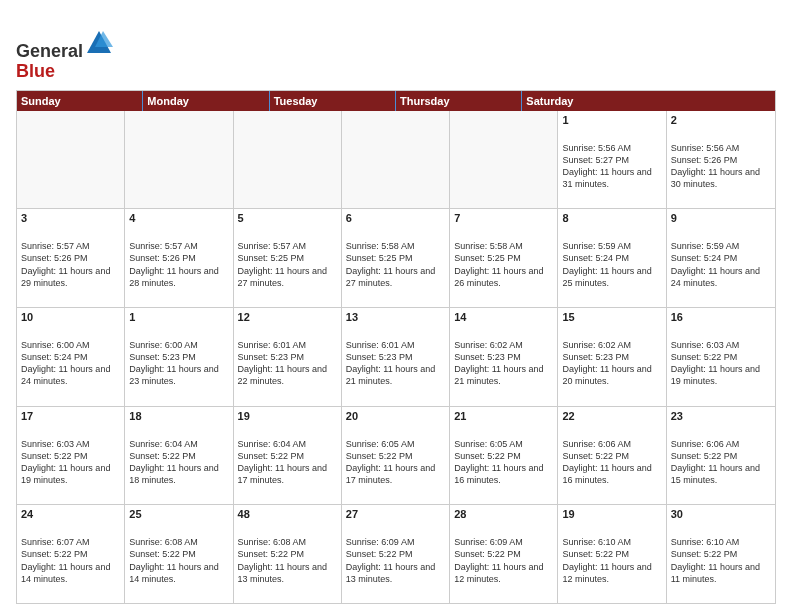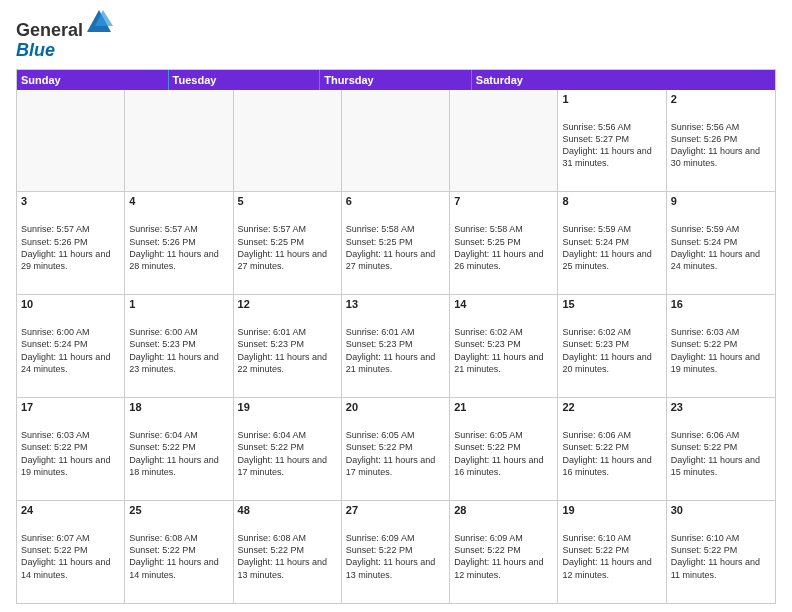--- a/index.html
+++ b/index.html
@@ -6,41 +6,41 @@
     body {
       font-family: Arial, sans-serif;
       background: #fff;
       width: 792px;
       height: 612px;
       overflow: hidden;
     }
     .page {
       width: 792px;
       height: 612px;
-      padding: 8px 16px 8px 16px;
+      padding: 29px 16px 8px 16px;
       display: flex;
       flex-direction: column;
     }
     .header {
       display: flex;
       justify-content: space-between;
       align-items: flex-start;
       margin-bottom: 8px;
     }
     .logo {
       display: flex;
       align-items: center;
     }
     .logo-text {
       font-size: 18px;
       font-weight: bold;
       line-height: 1.1;
     }
     .logo-text .general { color: #333; }
-    .logo-text .blue { color: #0369a1; font-style: italic; }
+    .logo-text .blue { color: #b91c1c; }
     .logo-icon {
       width: 28px;
       height: 28px;
       margin-left: 2px;
     }
     .title-block {
       text-align: right;
     }
     .month-title {
       font-size: 32px;
@@ -53,22 +53,22 @@
       color: #444;
     }
     .calendar {
       flex: 1;
       display: flex;
       flex-direction: column;
       border: 1px solid #ccc;
     }
     .cal-header {
       display: grid;
-      grid-template-columns: repeat(5, 1fr);
-      background: #6d28d9;
+      grid-template-columns: repeat(6, 1fr);
+      background: #7f1d1d;
     }
     .cal-header-cell {
       color: #fff;
       font-size: 11px;
       font-weight: bold;
       padding: 4px 4px;
       text-align: left;
       border-right: 1px solid #4a8dd5;
     }
     .cal-header-cell:last-child { border-right: none; }
@@ -125,20 +125,21 @@
     </div>
     <div class="title-block">
       <div class="month-title"></div>
       <div class="location"></div>
     </div>
   </div>
 
   <div class="calendar">
     <div class="cal-header" id="cal-header">
         <div class="cal-header-cell">Sunday</div>
+        <div class="cal-header-cell">Monday</div>
         <div class="cal-header-cell">Tuesday</div>
         <div class="cal-header-cell">Thursday</div>
         <div class="cal-header-cell">Saturday</div>
       </div>
     <div class="cal-body" id="cal-body">
         <div class="cal-row">
           <div class="cal-cell empty"></div>
           <div class="cal-cell empty"></div>
           <div class="cal-cell empty"></div>
           <div class="cal-cell empty"></div>

